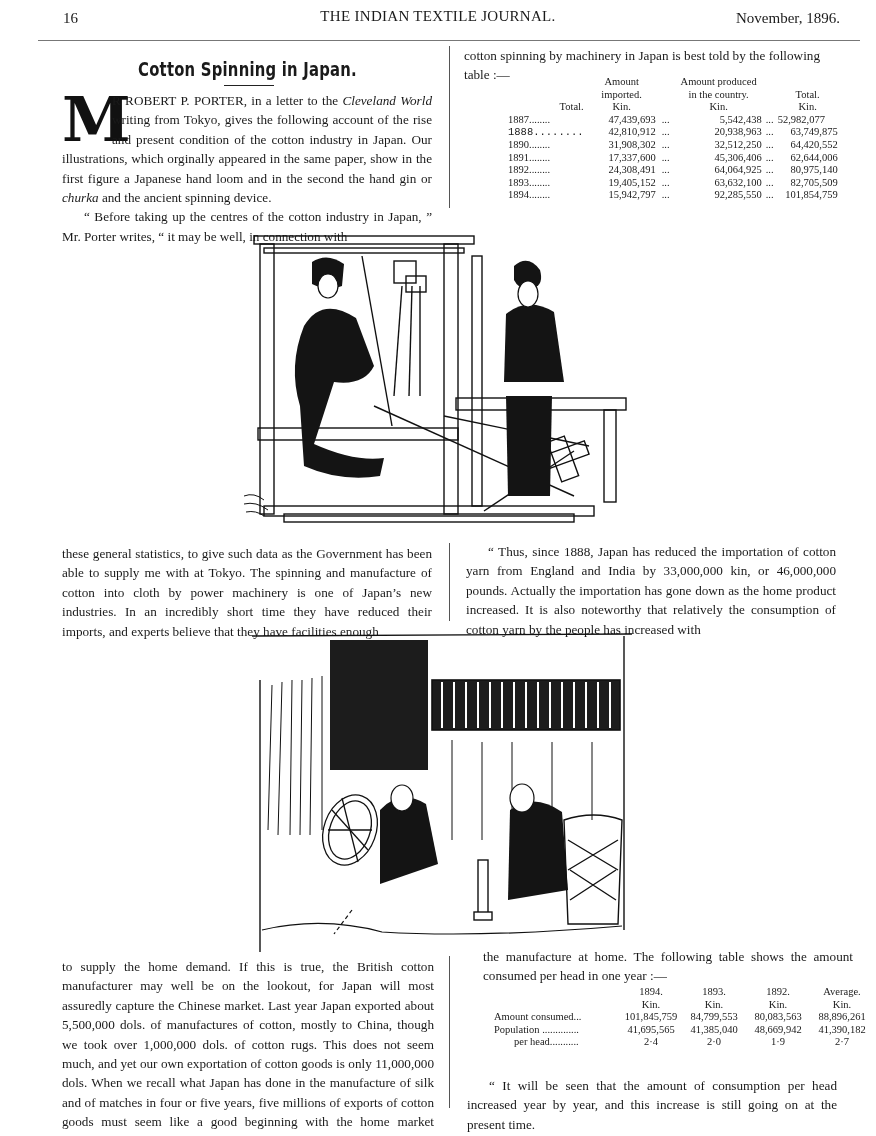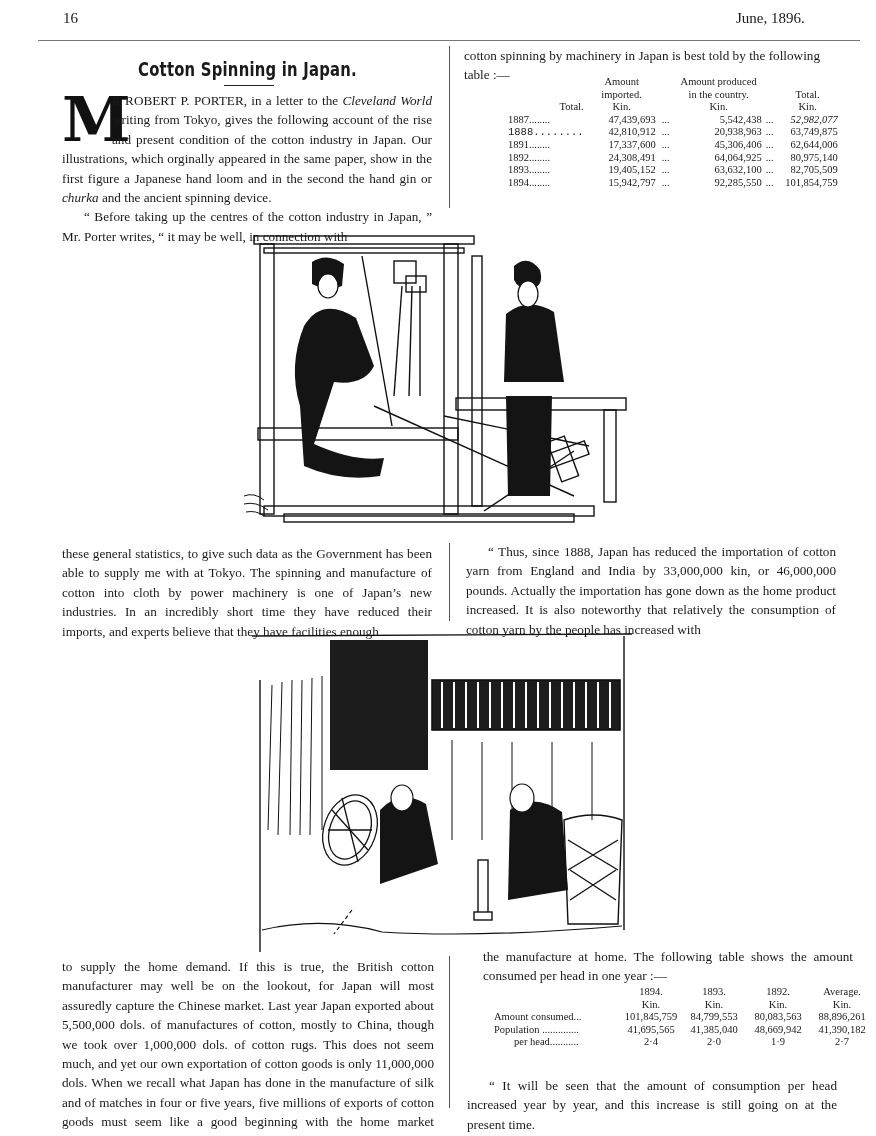--- a/index.html
+++ b/index.html
@@ -34,21 +34,22 @@
   .stat-table td.num { text-align: right; }
 
   .figure { border: 0; }
   .figure svg { display: block; }
 </style>
 </head>
 <body>
 
 <div class="abs running-head">
   <span class="pg">16</span>
-  <span class="dt">June, 1896.</span>
+  <span class="jt">THE INDIAN TEXTILE JOURNAL.</span>
+  <span class="dt">November, 1896.</span>
 </div>
 <div class="head-rule"></div>
 
 <div class="col-rule" style="left:449px; top:46px; height:162px;"></div>
 <div class="col-rule" style="left:449px; top:543px; height:78px;"></div>
 <div class="col-rule" style="left:449px; top:956px; height:152px;"></div>
 
 <div class="abs title">Cotton Spinning in Japan.</div>
 <div class="abs title-rule"></div>
 
@@ -81,29 +82,37 @@
       </th>
     </tr>
   </thead>
   <tbody id="t1body">
       <tr>
         <td style="text-align: left; padding-right: 4px;">1887........</td>
         <td style="text-align: right;">47,439,693</td>
         <td style="text-align: center;">...</td>
         <td style="text-align: right;">5,542,438</td>
         <td style="text-align: center;">...</td>
-        <td style="text-align: right; font-style: italic;">52,982,077</td>
+        <td style="text-align: left;">52,982,077</td>
       </tr>
       <tr>
         <td style="text-align: center; padding-right: 4px; font-family: Liberation Mono, monospace;">1888........</td>
         <td style="text-align: right;">42,810,912</td>
         <td style="text-align: center;">...</td>
         <td style="text-align: right;">20,938,963</td>
         <td style="text-align: center;">...</td>
         <td style="text-align: right;">63,749,875</td>
+      </tr>
+      <tr>
+        <td style="text-align: left; padding-right: 4px;">1890........</td>
+        <td style="text-align: right;">31,908,302</td>
+        <td style="text-align: center;">...</td>
+        <td style="text-align: right;">32,512,250</td>
+        <td style="text-align: center;">...</td>
+        <td style="text-align: right;">64,420,552</td>
       </tr>
       <tr>
         <td style="text-align: left; padding-right: 4px;">1891........</td>
         <td style="text-align: right;">17,337,600</td>
         <td style="text-align: center;">...</td>
         <td style="text-align: right;">45,306,406</td>
         <td style="text-align: center;">...</td>
         <td style="text-align: right;">62,644,006</td>
       </tr>
       <tr>

